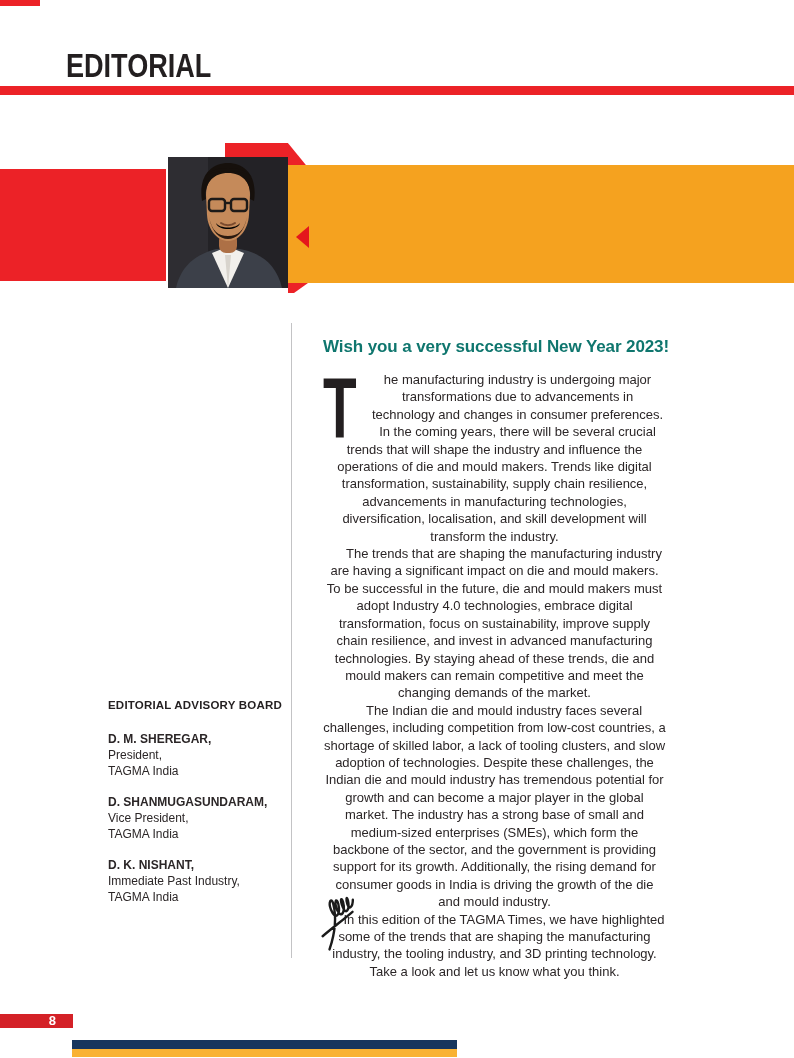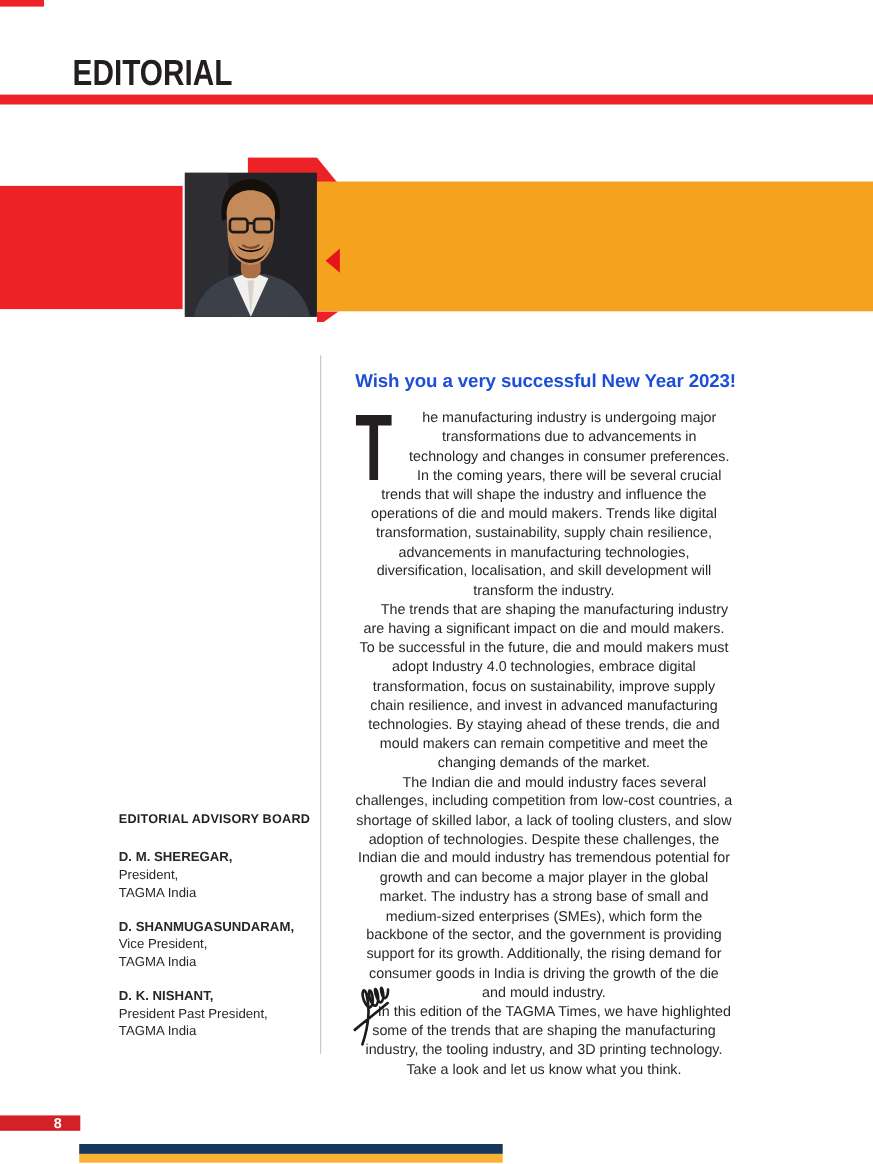--- a/index.html
+++ b/index.html
@@ -40,34 +40,34 @@
   }
   .banner-text { position:absolute; left:313px; top:206px; color:#1d1a17; }
   .banner-name { font-size:14px; font-weight:bold; letter-spacing:0.4px; }
   .banner-role { font-size:11.5px; font-weight:bold; margin-top:4px; }
   .banner-email { font-size:12.5px; font-weight:bold; margin-top:3px; }
 
   
   .v-divider { position:absolute; left:291px; top:323px; width:1px; height:635px; background:#c3c3c5; }
 
   .article { position:absolute; left:323px; top:337px; width:343px; }
-  .article-title { font-size:17px; font-weight:bold; color:#1d4ed8; letter-spacing:-0.1px; margin-bottom:14px; white-space:nowrap; }
+  .article-title { font-size:17px; font-weight:bold; color:#0f766e; letter-spacing:-0.1px; margin-bottom:14px; white-space:nowrap; }
   .dropcap-box {
     float:left; width:42px; height:62px; margin:5px 4px 2px 0; overflow:visible;
   }
   .dropcap-box span{
     display:block; font-size:86px; line-height:62px; font-weight:bold; color:#231F20;
     transform:scaleX(0.64); transform-origin:0 0;
   }
   .article p { font-size:13px; line-height:17.4px; color:#2B2627; text-align:center; }
   .article p.indent { text-indent:19px; }
 
   .signature { position:absolute; left:316px; top:891px; transform:rotate(-8deg); }
 
-  .advisory { position:absolute; left:108px; top:739px; width:175px; }
+  .advisory { position:absolute; left:108px; top:699px; width:175px; }
   .advisory-heading { font-size:11.5px; font-weight:bold; color:#231F20; letter-spacing:0.2px; margin-bottom:20px; }
   .member { margin-bottom:15px; font-size:12px; line-height:16px; color:#2B2627; }
   .member .m-name { font-weight:bold; }
 
   
   .page-num-bar {
     position:absolute; left:0; top:1014px; width:73px; height:14px; background:#D42127;
     color:#fff; font-size:13px; font-weight:bold; text-align:right; padding-right:17px; line-height:14px;
   }
   .footer-line { position:absolute; left:78px; top:1013px; font-size:13.5px; font-weight:bold; letter-spacing:0.2px; white-space:nowrap; }
@@ -147,21 +147,21 @@
       <div class="m-role">President,</div>
       <div class="m-org">TAGMA India</div>
     </div>
     <div class="member">
       <div class="m-name">D. SHANMUGASUNDARAM,</div>
       <div class="m-role">Vice President,</div>
       <div class="m-org">TAGMA India</div>
     </div>
     <div class="member">
       <div class="m-name">D. K. NISHANT,</div>
-      <div class="m-role">President Past President,</div>
+      <div class="m-role">Immediate Past Industry,</div>
       <div class="m-org">TAGMA India</div>
     </div>
   </div>
 
   <div class="page-num-bar">8</div>
   <div class="bar-navy"></div>
   <div class="bar-yellow"></div>
 
 </div>
 

